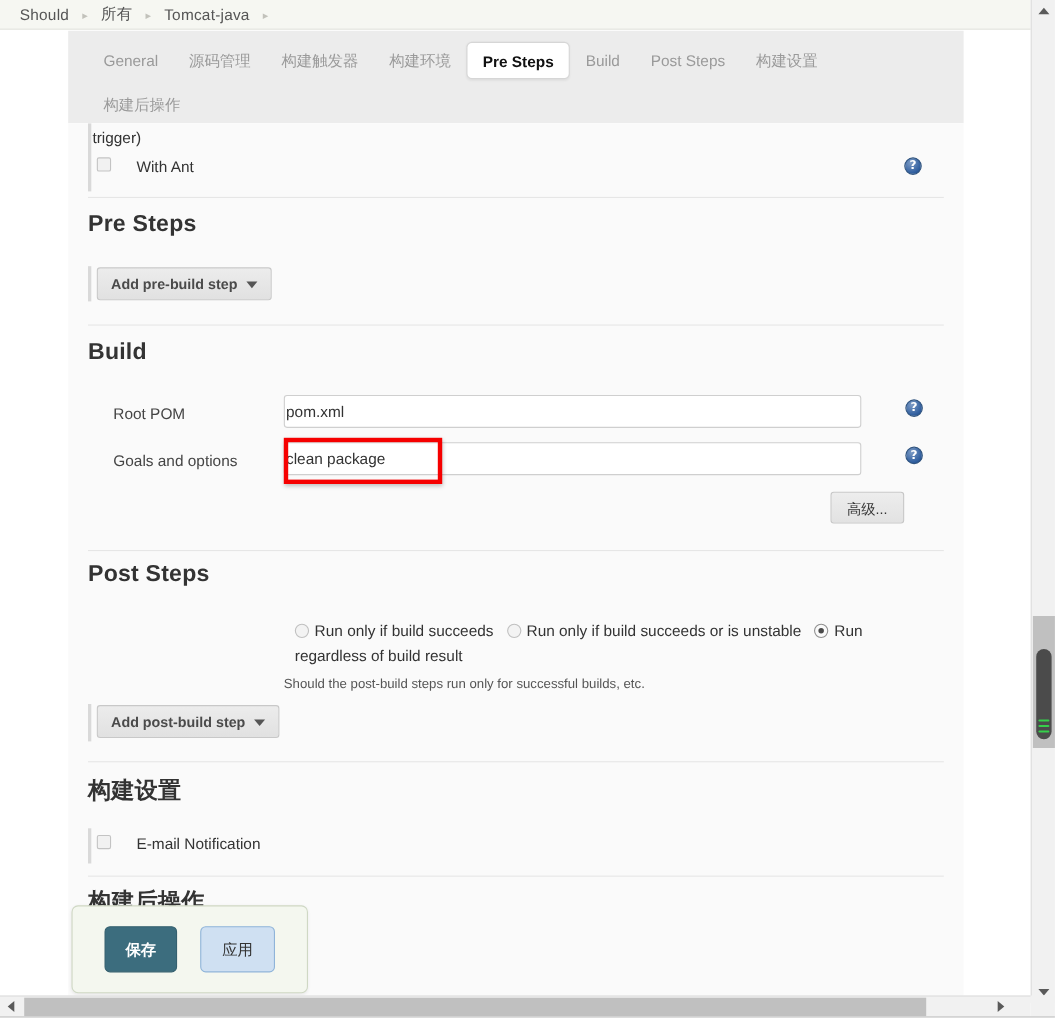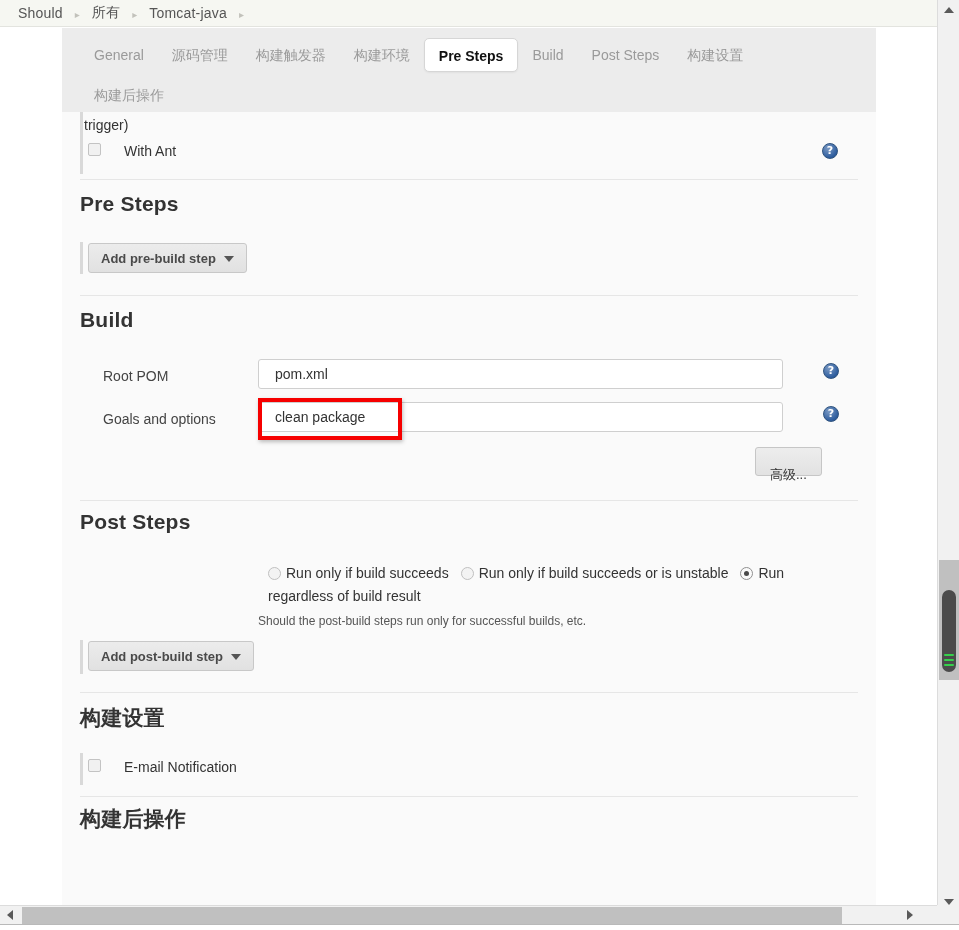--- a/index.html
+++ b/index.html
@@ -150,21 +150,21 @@
   }
   .txt-input {
     position: absolute;
     height: 30px;
     background: #ffffff;
     border: 1px solid #cfcfcf;
     border-radius: 3px;
     box-sizing: border-box;
     font-size: 14px;
     color: #333333;
-    padding: 0 16px;
+    padding: 0 1px;
     line-height: 28px;
     overflow: hidden;
     white-space: nowrap;
   }
 
   .help-icon {
     position: absolute;
     width: 16px; height: 16px;
     border-radius: 50%;
     background: radial-gradient(circle at 35% 30%, #7b9ac4, #2e5d9e 70%, #24487a);
@@ -179,21 +179,21 @@
   }
 
   .btn-adv {
     position: absolute;
     background: linear-gradient(#ededed, #e2e2e2);
     border: 1px solid #c6c6c6;
     border-radius: 3px;
     font-size: 13px;
     color: #333333;
     height: 29px; line-height: 29px;
-    padding: 12px 14px;
+    padding: 0 14px;
     box-sizing: border-box;
   }
 
   .radio-wrap {
     position: absolute;
     font-size: 14px;
     color: #333333;
     line-height: 23px;
   }
   .radio {
@@ -471,20 +471,25 @@
 
       <div class="hr" style="top:684px;"></div>
 
       <div class="section-title" style="left:18px; top:693px;">构建后操作</div>
 
     </div>
   </div>
 
   <div class="annot-box"></div>
 
+  <div class="save-bar">
+    <div class="ghost-text">后操</div>
+    <div class="btn-save">保存</div>
+    <div class="btn-apply">应用</div>
+  </div>
 
   <div class="vscroll">
     <div class="vscroll-arrow" style="top:0;">
       <span class="arrow-up"></span>
     </div>
     <div class="vscroll-track"></div>
     <div class="vscroll-thumb">
       <span class="stripe" style="bottom:6px;"></span>
       <span class="stripe" style="bottom:11px;"></span>
       <span class="stripe" style="bottom:16px;"></span>

